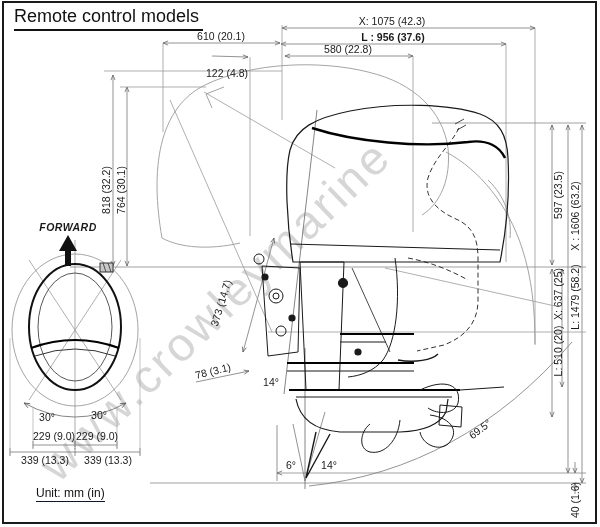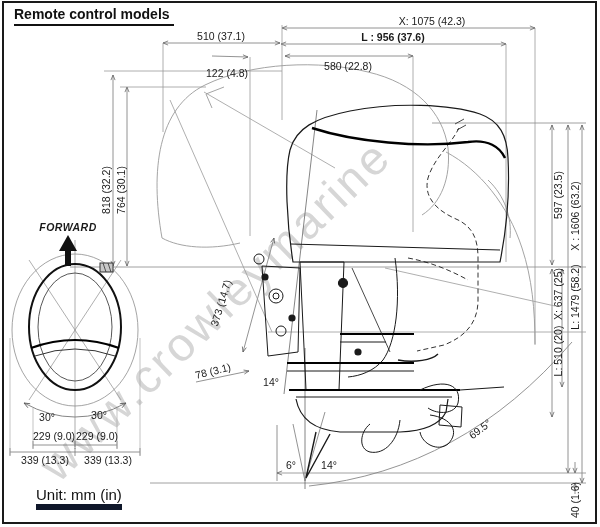--- a/index.html
+++ b/index.html
@@ -7,24 +7,24 @@
          font-family:"Liberation Sans",sans-serif;}
   #frame{position:absolute;left:2px;top:1px;width:591px;height:519px;border:2px solid #1a1a1a;}
   svg{position:absolute;left:0;top:0;}
   .lbl{position:absolute;font-size:10.5px;color:#1a1a1a;white-space:nowrap;
        transform:translate(-50%,-50%);line-height:1;}
   .r90{transform:translate(-50%,-50%) rotate(-90deg);}
   .r73{transform:translate(-50%,-50%) rotate(-73deg);}
   .r37{transform:translate(-50%,-50%) rotate(-37deg);}
   .r14{transform:translate(-50%,-50%) rotate(-14deg);}
   .bold{font-weight:bold;font-style:italic;}
-  #title{position:absolute;left:14px;top:6px;font-size:14px;font-weight:bold;
+  #title{position:absolute;left:14px;top:6px;font-size:18px;font-weight:normal;
          border-bottom:2px solid #111;padding:0 4px 2px 0;color:#111;}
-  #unit{position:absolute;left:36px;top:486px;font-size:15px;color:#111;
-        border-bottom:6px solid #0f172a;padding-bottom:1px;}
+  #unit{position:absolute;left:36px;top:486px;font-size:12px;color:#111;
+        border-bottom:1px solid #0f172a;padding-bottom:1px;}
   #watermark{position:absolute;left:28px;top:452px;font-size:47px;letter-spacing:3px;
              color:#bdbdbd;opacity:.62;transform-origin:0 0;transform:rotate(-44deg);
              white-space:nowrap;pointer-events:none;}
 </style>
 </head>
 <body>
 
 <div id="stage">
 
   <div id="watermark">www.crowleymarine</div>
@@ -154,25 +154,25 @@
       <path d="M10,448 V456 M75,448 V456 M140,448 V456" stroke="#777" stroke-width="0.8"></path>
       <line x1="33" y1="408" x2="33" y2="448" stroke="#aaa" stroke-width="0.7"></line>
       <line x1="117" y1="408" x2="117" y2="448" stroke="#aaa" stroke-width="0.7"></line>
       <line x1="10" y1="338" x2="10" y2="455" stroke="#aaa" stroke-width="0.7"></line>
       <line x1="140" y1="338" x2="140" y2="455" stroke="#aaa" stroke-width="0.7"></line>
     </g>
 
     <polygon points="68,235 59,251 65,251 65,266 71,266 71,251 77,251" fill="#111"></polygon>
   </svg>
 
-  <div class="lbl" style="left:432px;top:21px;">X: 1075 (42.3)</div>
+  <div class="lbl" style="left:392px;top:21px;">X: 1075 (42.3)</div>
   <div class="lbl" style="left:393px;top:37px;font-weight:bold;">L : 956 (37.6)</div>
-  <div class="lbl" style="left:221px;top:36px;">510 (37.1)</div>
+  <div class="lbl" style="left:221px;top:36px;">610 (20.1)</div>
   <div class="lbl" style="left:227px;top:49px;margin-top:24px;">122 (4.8)</div>
-  <div class="lbl" style="left:348px;top:49px;margin-top:17px;">580 (22.8)</div>
+  <div class="lbl" style="left:348px;top:49px;">580 (22.8)</div>
 
   <div class="lbl r90" style="left:106px;top:190px;">818 (32.2)</div>
   <div class="lbl r90" style="left:121px;top:190px;">764 (30.1)</div>
 
   <div class="lbl bold" style="left:68px;top:227px;letter-spacing:.5px;">FORWARD</div>
 
   <div class="lbl r90" style="left:558px;top:195px;">597 (23.5)</div>
   <div class="lbl r90" style="left:575px;top:216px;">X : 1606 (63.2)</div>
   <div class="lbl r90" style="left:558px;top:294px;">X: 637 (25)</div>
   <div class="lbl r90" style="left:575px;top:297px;">L: 1479 (58.2)</div>

